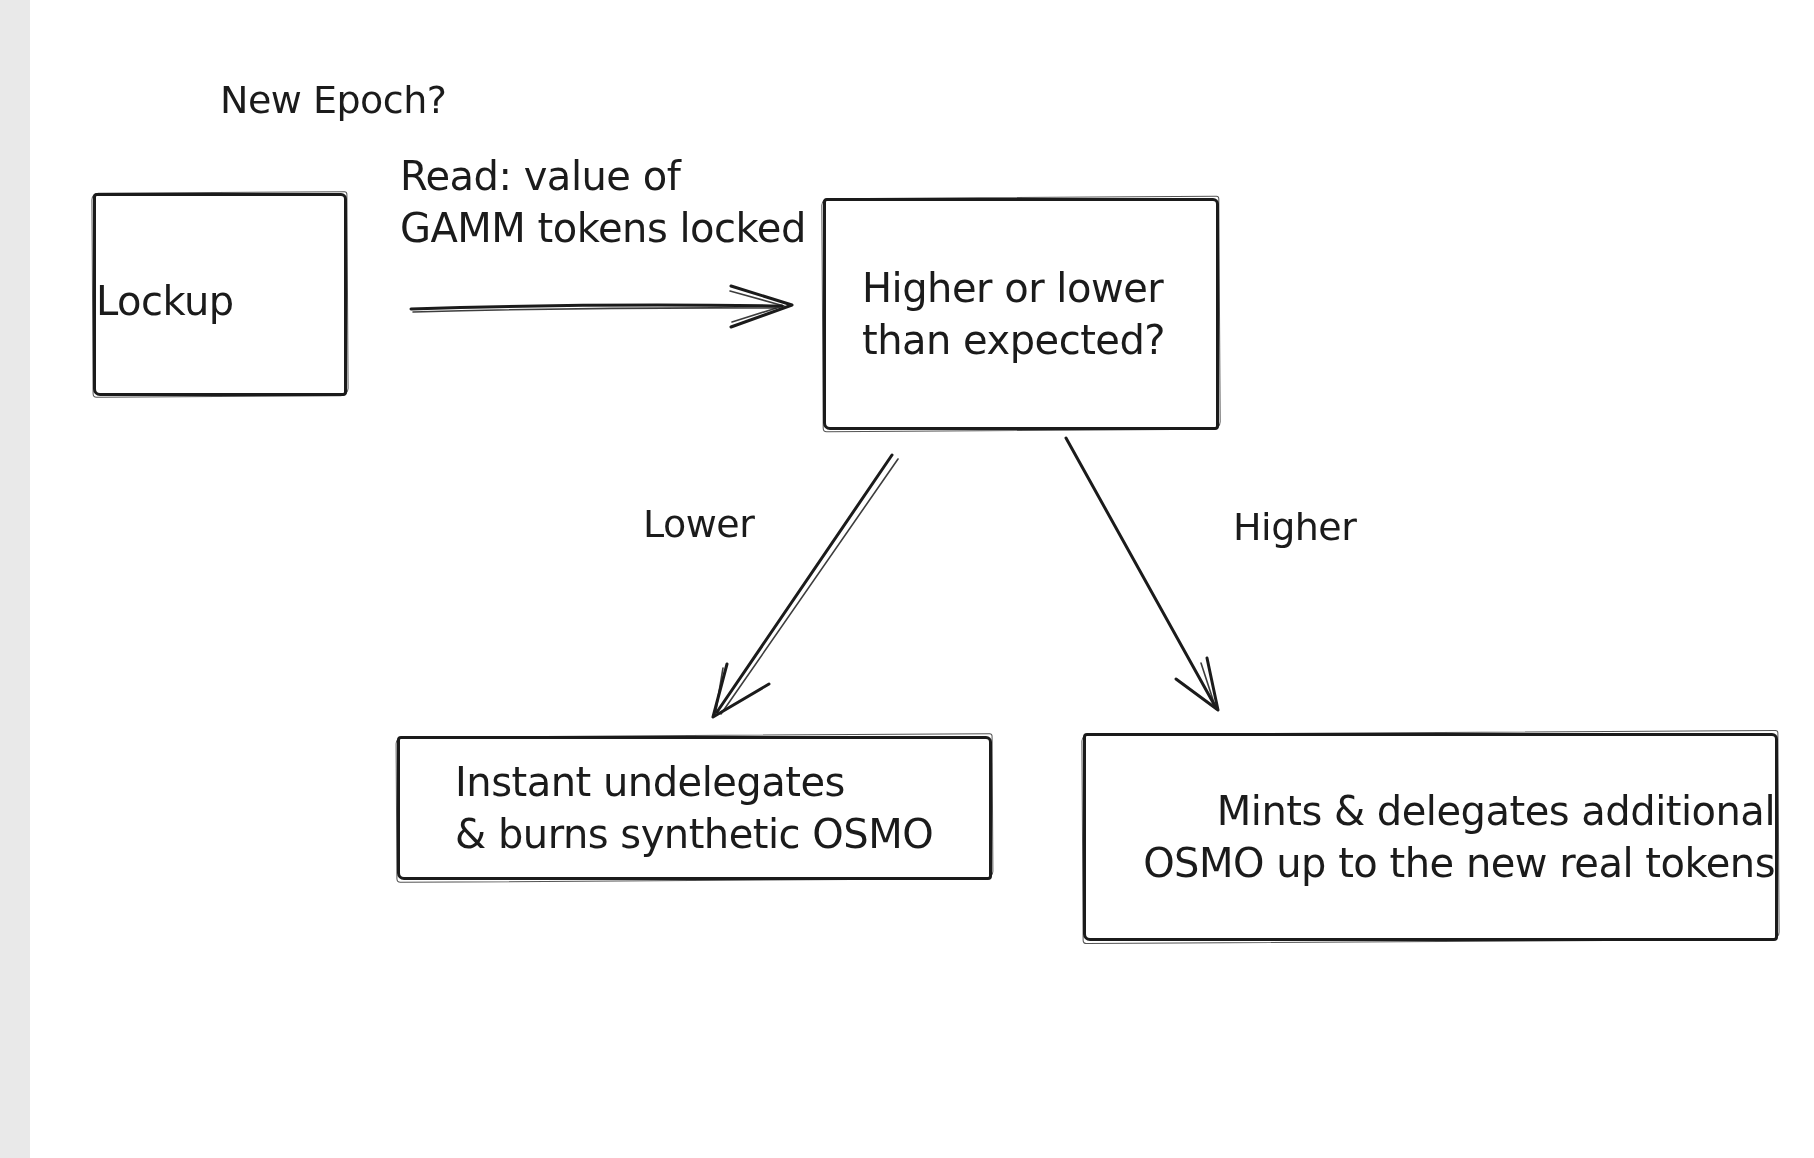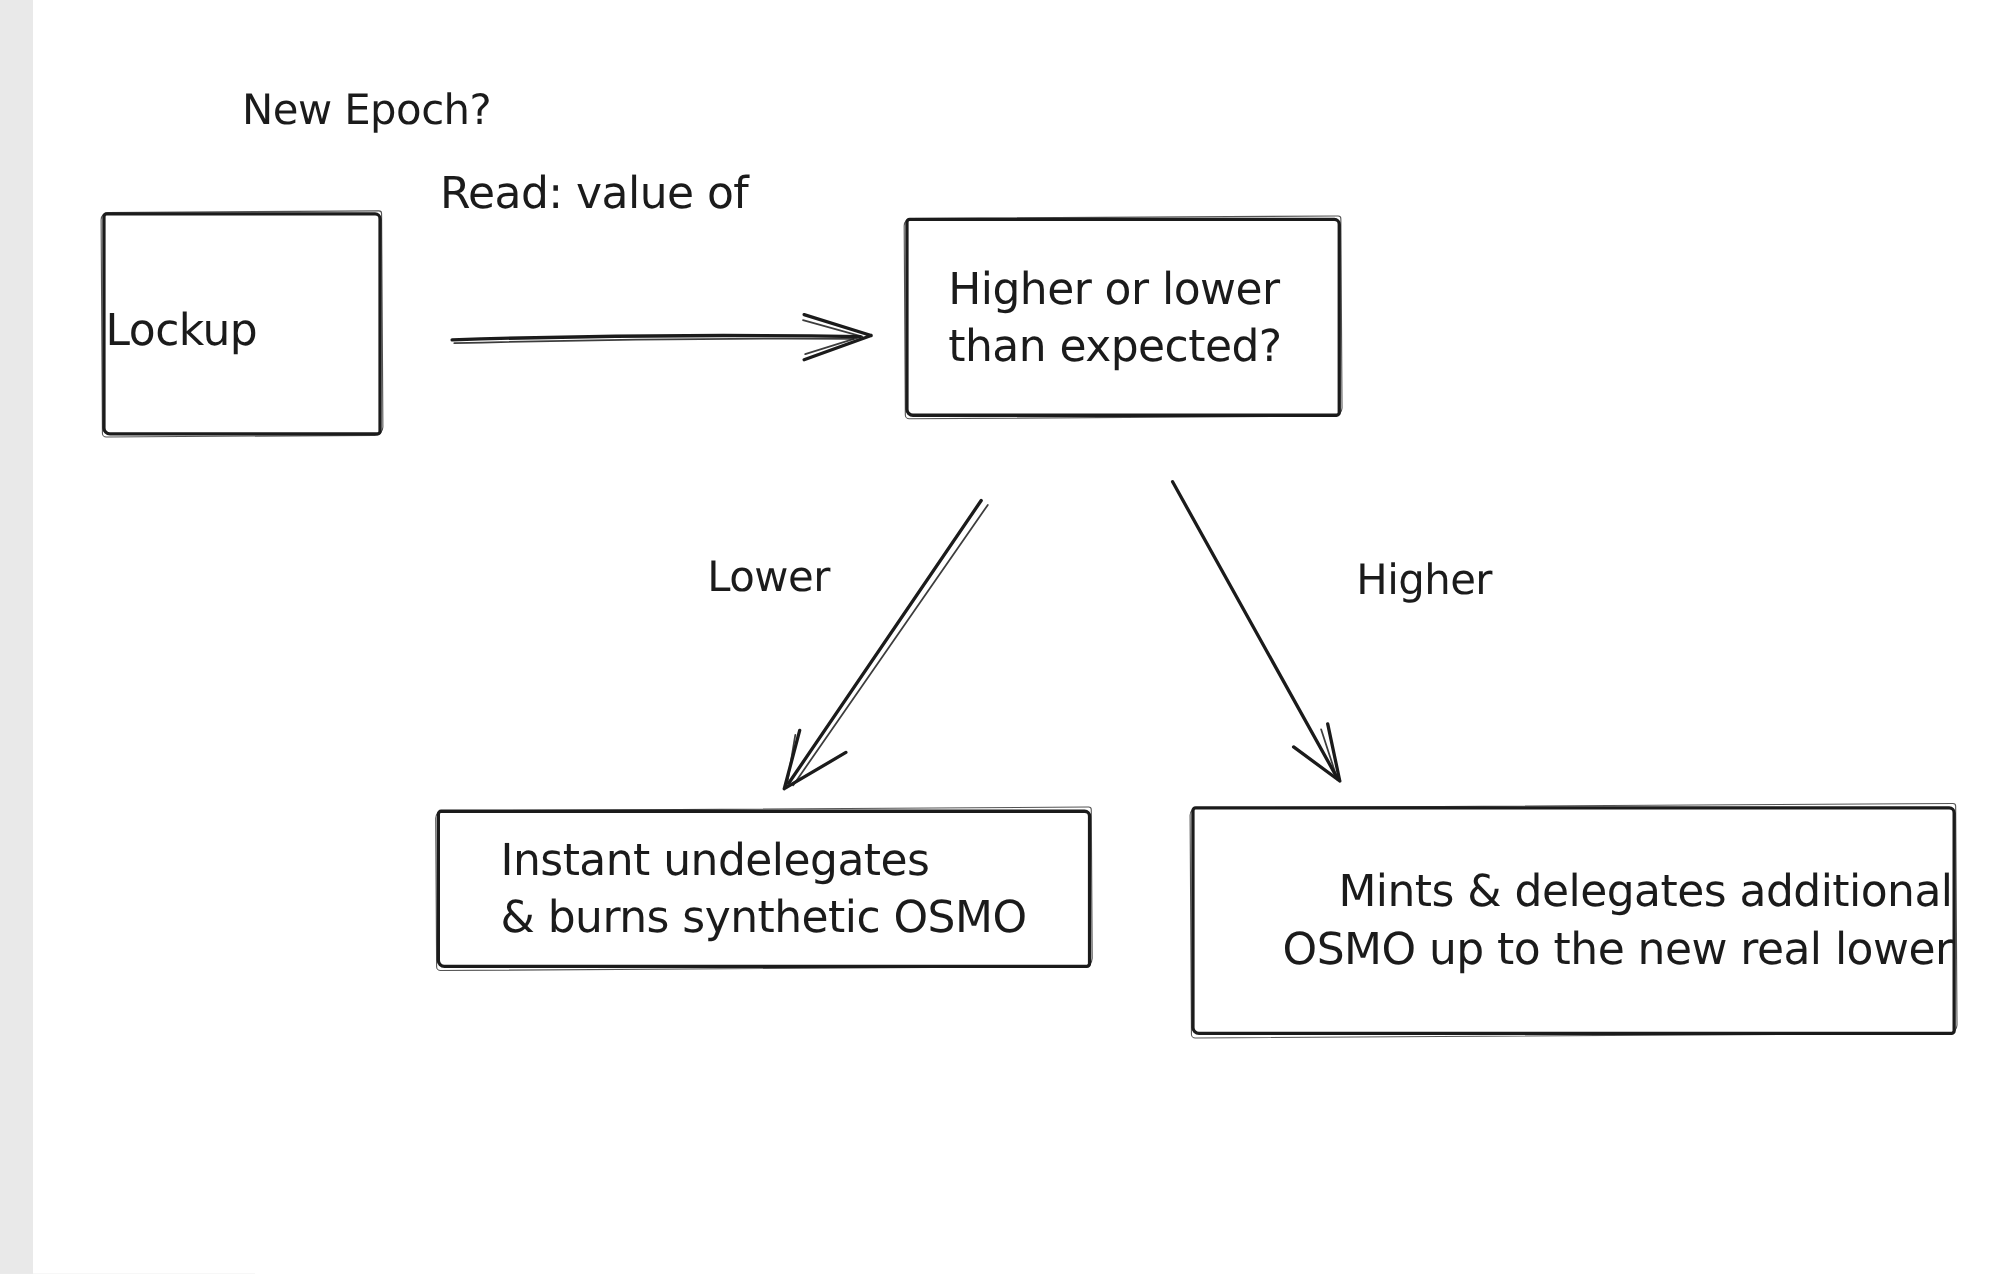--- a/index.html
+++ b/index.html
@@ -52,21 +52,21 @@
     content:"";
     position:absolute;
     inset:-4px;
     border:1.7px solid var(--ink);
     border-radius:7px 3px 8px 4px;
     transform:rotate(-0.35deg);
     opacity:.75;
     pointer-events:none;
   }
   .node-lockup   { left:63px;  top:193px; width:254px; height:203px; text-align:left; padding-top:12px; }
-  .node-decision { left:793px; top:198px; width:396px; height:181px; padding-left:36px; }
+  .node-decision { left:793px; top:198px; width:396px; height:232px; padding-left:36px; }
   .node-lower    { left:367px; top:736px; width:595px; height:144px; padding-left:55px; }
   .node-higher   { left:1053px;top:733px; width:695px; height:208px; padding-left:30px;text-align:right; }
   .title-label   { left:190px; top:76px; }
   .read-label    { left:370px; top:150px; }
   .lower-label   { left:613px; top:500px; }
   .higher-label  { left:1203px;top:503px; }
   .stroke-main { fill:none; stroke:currentColor; stroke-width:3;   stroke-linecap:round; }
   .stroke-thin { fill:none; stroke:currentColor; stroke-width:1.6; stroke-linecap:round; opacity:.85; }
 </style>
 </head>
@@ -94,20 +94,21 @@
       <path class="stroke-main" d="M1036 438 L1185 706"></path>
       <path class="stroke-main" d="M1188 710 L1177 658 M1188 710 L1146 679"></path>
       <path class="stroke-thin" d="M1186 709 L1171 663"></path>
     </g>
   </svg>
 
   <div class="label title-label">New Epoch?</div>
 
   <div class="edge-label-multiline read-label">
     <div>Read: value of</div>
+    <div>GAMM tokens locked</div>
   </div>
 
   <div class="node node-lockup">
     <div>Lockup</div>
   </div>
 
   <div class="node node-decision">
     <div>Higher or lower</div>
     <div>than expected?</div>
   </div>
@@ -116,16 +117,16 @@
 
   <div class="label higher-label">Higher</div>
 
   <div class="node node-lower">
     <div>Instant undelegates</div>
     <div>&amp; burns synthetic OSMO</div>
   </div>
 
   <div class="node node-higher">
     <div>Mints &amp; delegates additional</div>
-    <div>OSMO up to the new real lower</div>
+    <div>OSMO up to the new real tokens</div>
   </div>
 
 </div>
 
 </body></html>

